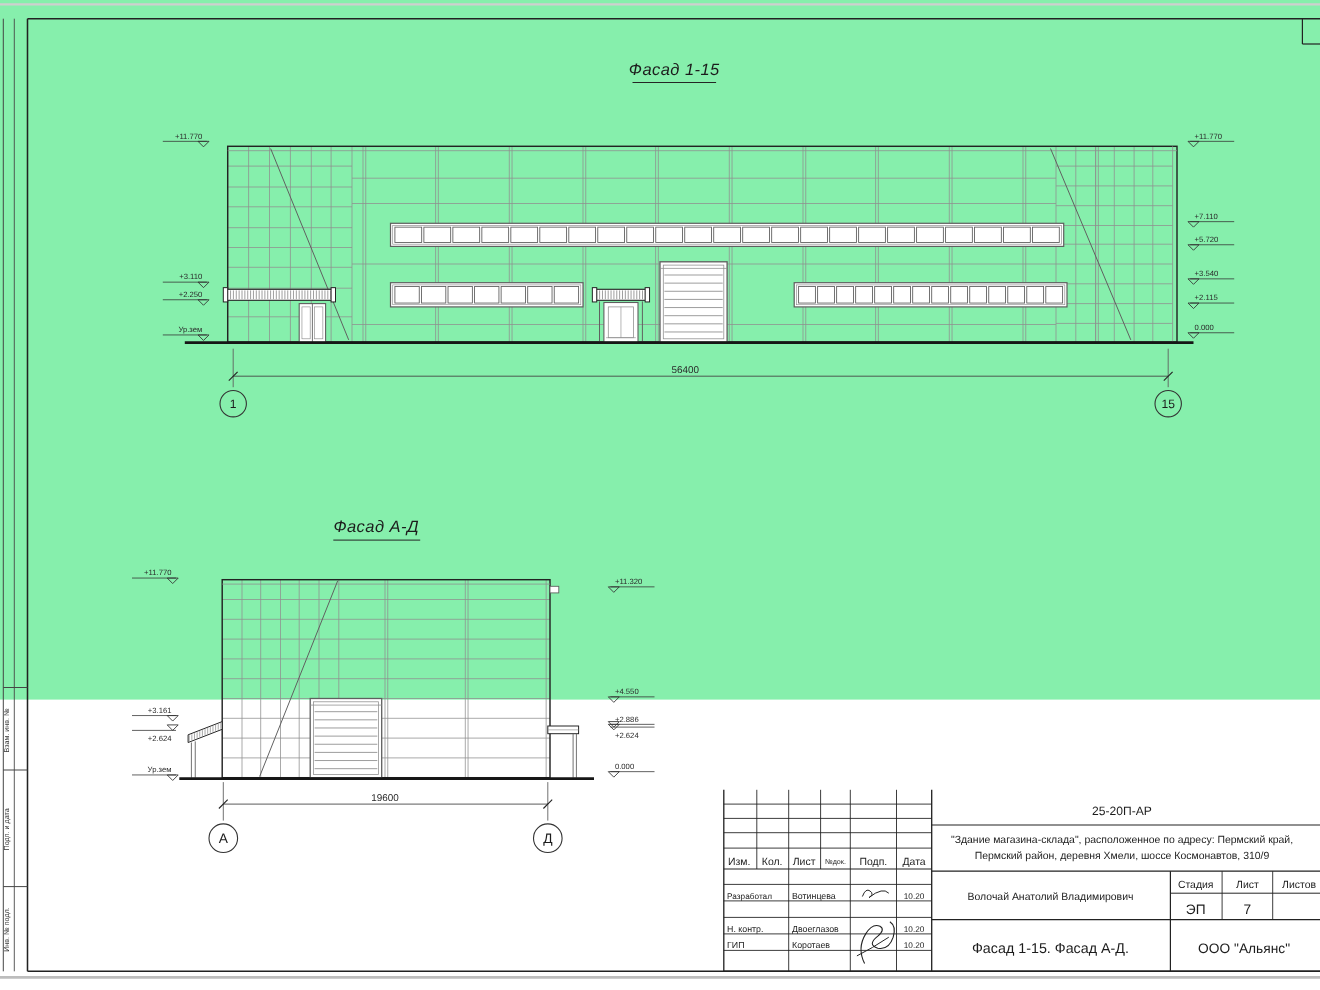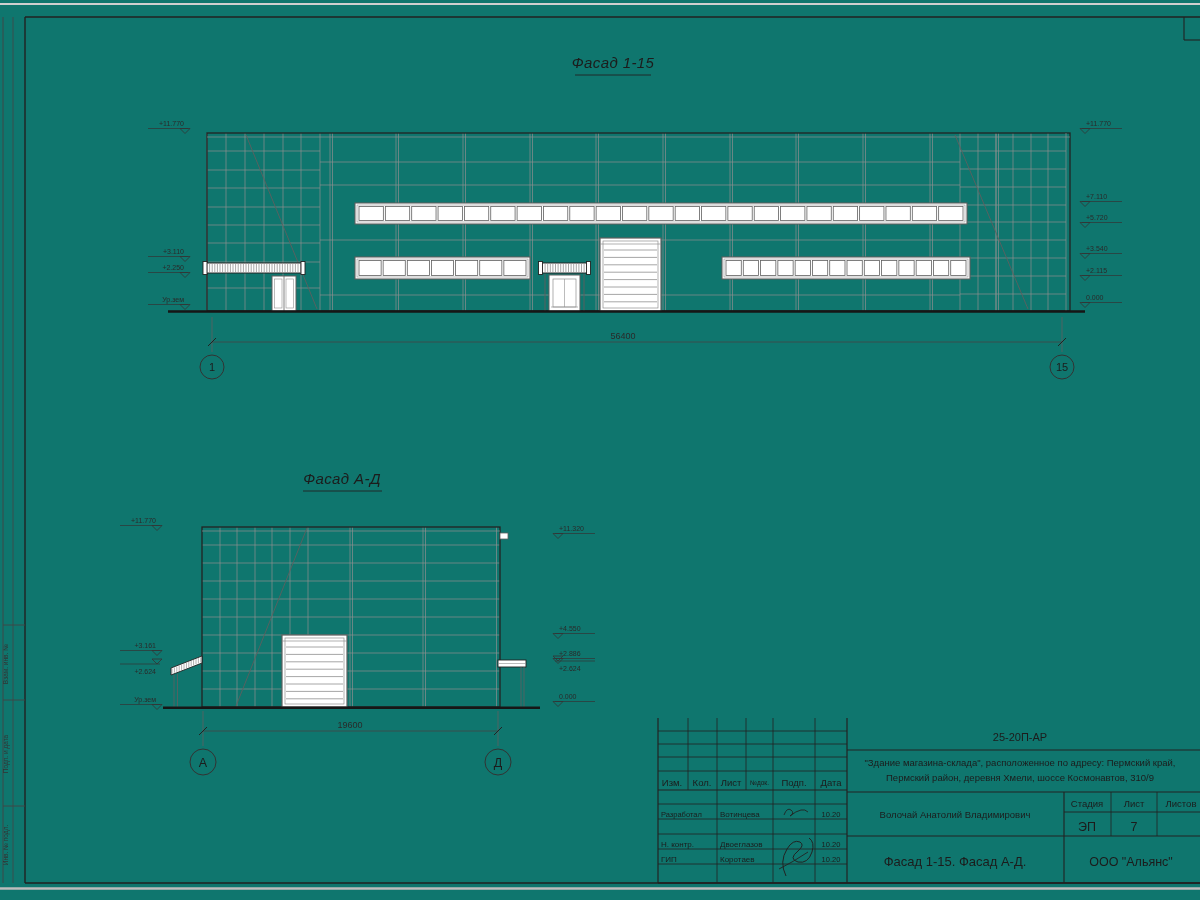--- a/index.html
+++ b/index.html
@@ -1,16 +1,16 @@
 <!DOCTYPE html>
 <html><head>
 <meta charset="utf-8">
 <style>
   html,body{margin:0;padding:0;width:1200px;height:900px;background:#ffffff;overflow:hidden}
-  #sheet{position:relative;width:1200px;height:900px;background:#0f766e}
+  #sheet{position:relative;width:1200px;height:636px;background:#86efac}
   svg{position:absolute;left:0;top:0}
   text{font-family:"Liberation Sans",sans-serif;fill:#1c1c1c}
   .m{font-size:7px;fill:#2a2a2a}
   .dim{font-size:9px;fill:#2a2a2a}
   .ttl{font-size:15px;font-style:italic;letter-spacing:.4px}
   .bub{font-size:11px}
   .bubL{font-size:12.5px}
   .rot{font-size:6.5px;fill:#333}
   .tb-xs{font-size:6.5px}
   .tb-s{font-size:7.5px}

